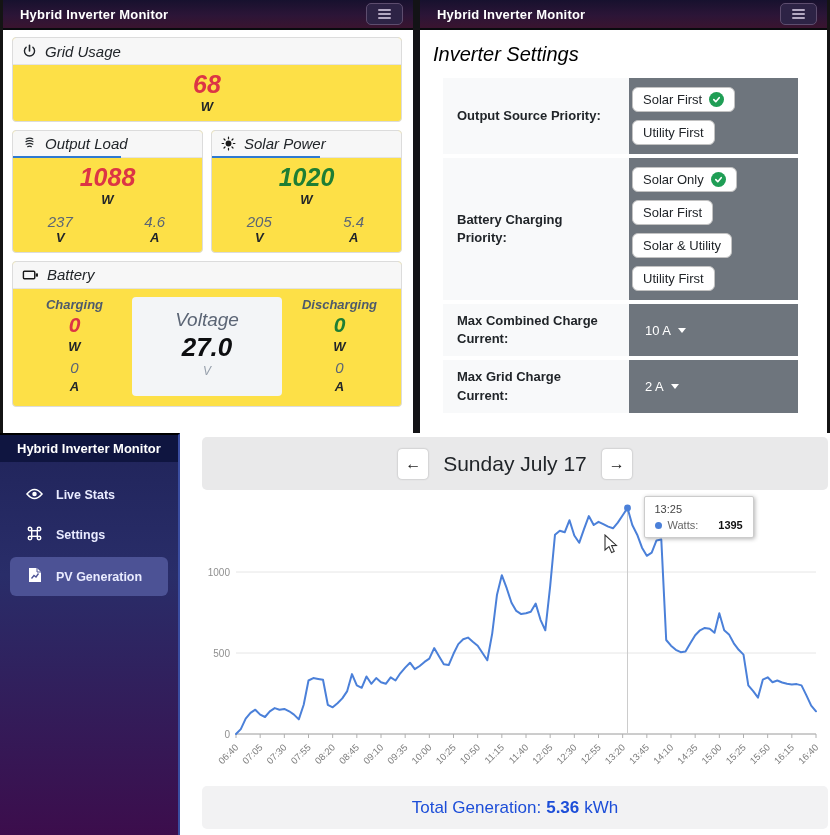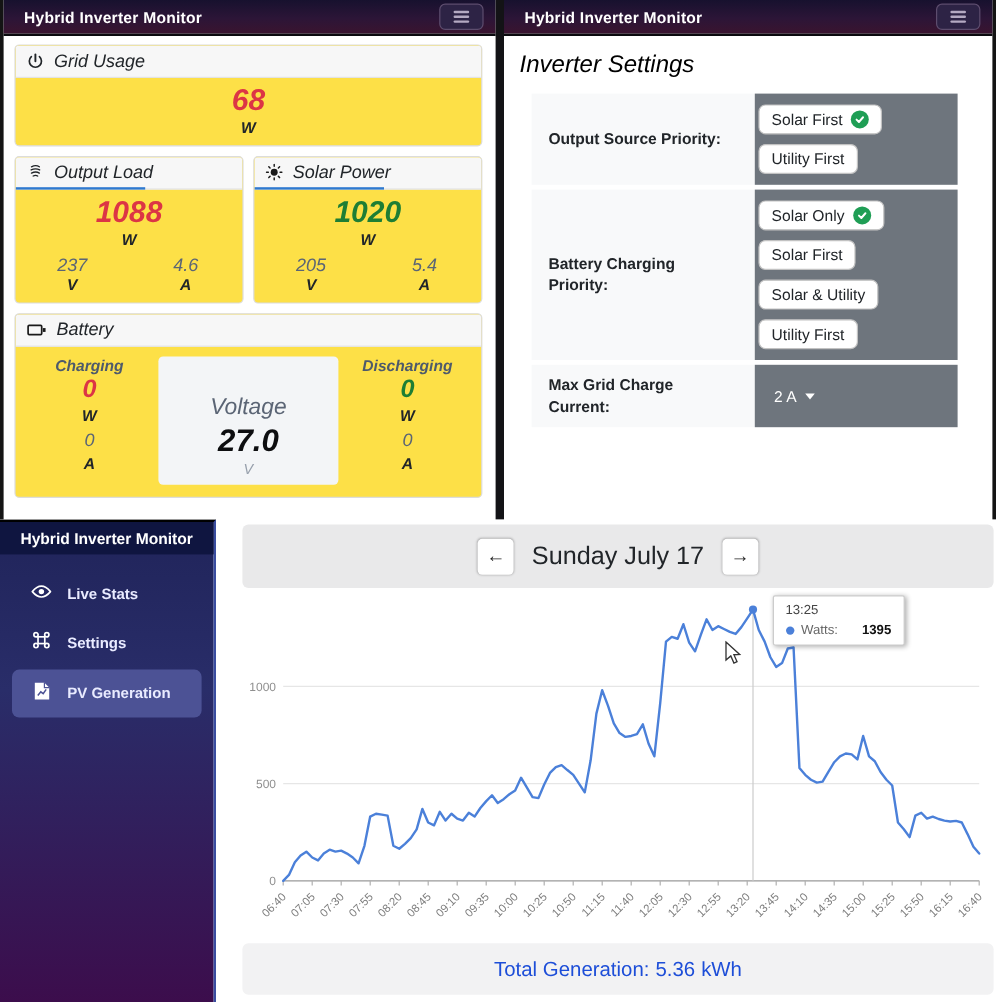--- a/index.html
+++ b/index.html
@@ -36,21 +36,21 @@
   .vamp .let { font-size:13px; font-weight:700; color:#212529; }
 
   .battery-card { margin-top:8px; }
   .bat-body { display:flex; align-items:stretch; padding:8px 10px 10px; }
   .bat-col { flex:1; text-align:center; }
   .bat-label { font-size:13px; font-weight:700; color:#4e5a6b; }
   .bat-big { font-size:21px; font-weight:700; line-height:1.25; }
   .bat-sub { font-size:13px; font-weight:700; color:#212529; line-height:1.45; }
   .bat-num { font-size:15px; color:#5b6575; line-height:1.4; }
   .voltage-box { width:150px; background:#f3f5f7; border-radius:4px; text-align:center; padding:12px 0 6px; margin:0 6px; }
-  .voltage-box .vlabel { font-size:19px; color:#5b6575;margin-top:20px; }
+  .voltage-box .vlabel { font-size:19px; color:#5b6575; }
   .voltage-box .vval { font-size:26px; font-weight:700; color:#0d0e10; line-height:1.3; }
   .voltage-box .vunit { font-size:12px; color:#97a0ac; }
 
   
   .settings-title { font-size:20px; color:#000000; padding:13px 0 12px 13px;font-style:italic; }
   .settings-table { margin-left:23px; width:355px; }
   .srow { display:flex; margin-bottom:4px; }
   .srow .lbl { width:186px; background:#f8f9fa; display:flex; align-items:center; padding:8px 14px;
                font-size:13px; font-weight:700; color:#212529; line-height:1.4; }
   .srow .val { flex:1; background:#6e757d; padding:9px 8px 1px 3px; }
@@ -86,21 +86,21 @@
   .gchart-tooltip { position:absolute; background:#fff; border:1px solid #ccc; border-radius:2px;
                     box-shadow:1px 1px 4px rgba(0,0,0,.3); padding:6px 10px; font-size:11px; color:#444;
                     min-width:78px; z-index:5; }
   .gchart-tooltip .trow { display:flex; align-items:center; gap:6px; margin-top:4px; color:#666; }
   .gchart-tooltip .dot { width:7px; height:7px; border-radius:50%; background:#4b80d9; }
   .gchart-tooltip .tval { font-weight:700; color:#111; margin-left:14px; }
   .cursor-arrow { position:absolute; z-index:6; }
 
   .total-bar { position:absolute; left:202px; top:353px; width:626px; height:43px; background:#f2f2f3; border-radius:5px;
                display:flex; align-items:center; justify-content:center; gap:5px; font-size:17px; color:#1d4ed8; }
-  .total-bar .tv { font-weight:400; }
+  .total-bar .tv { font-weight:700; }
 
   svg text { font-family:"Liberation Sans", sans-serif; }
 </style>
 </head>
 <body>
 
 <div id="root">
 
   <div class="panel-tl">
     <div class="navbar">
@@ -258,20 +258,29 @@
           </button>
           <button class="opt-btn">
             <span>Solar &amp; Utility</span>
           </button>
           <button class="opt-btn">
             <span>Utility First</span>
           </button>
         </div>
       </div>
 
+      <div class="srow" style="min-height:52px;">
+        <div class="lbl">Max Combined Charge Current:</div>
+        <div class="val dd">
+          <button class="dd-toggle">
+            <span>10 A</span>
+            <span class="caret"></span>
+          </button>
+        </div>
+      </div>
 
       <div class="srow" style="min-height:38px;">
         <div class="lbl">Max Grid Charge Current:</div>
         <div class="val dd">
           <button class="dd-toggle">
             <span>2 A</span>
             <span class="caret"></span>
           </button>
         </div>
       </div>

